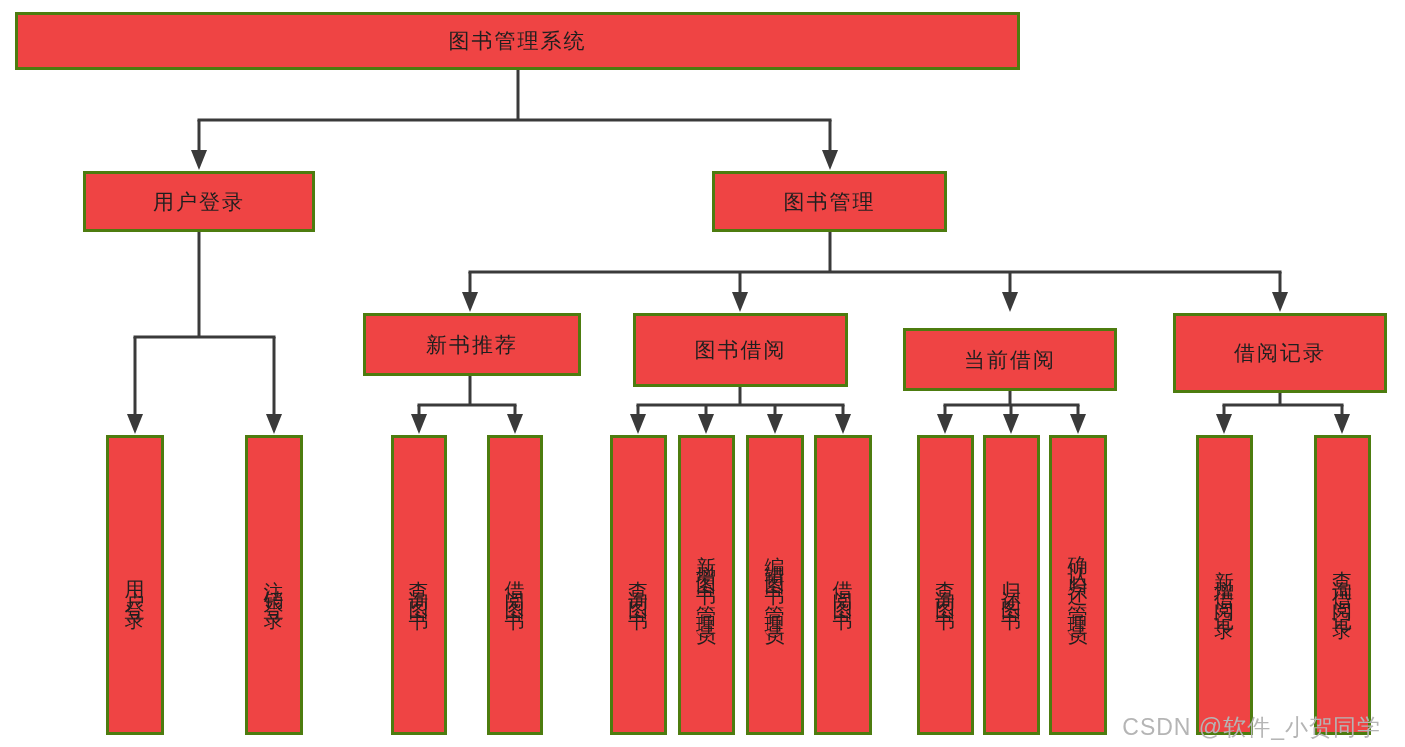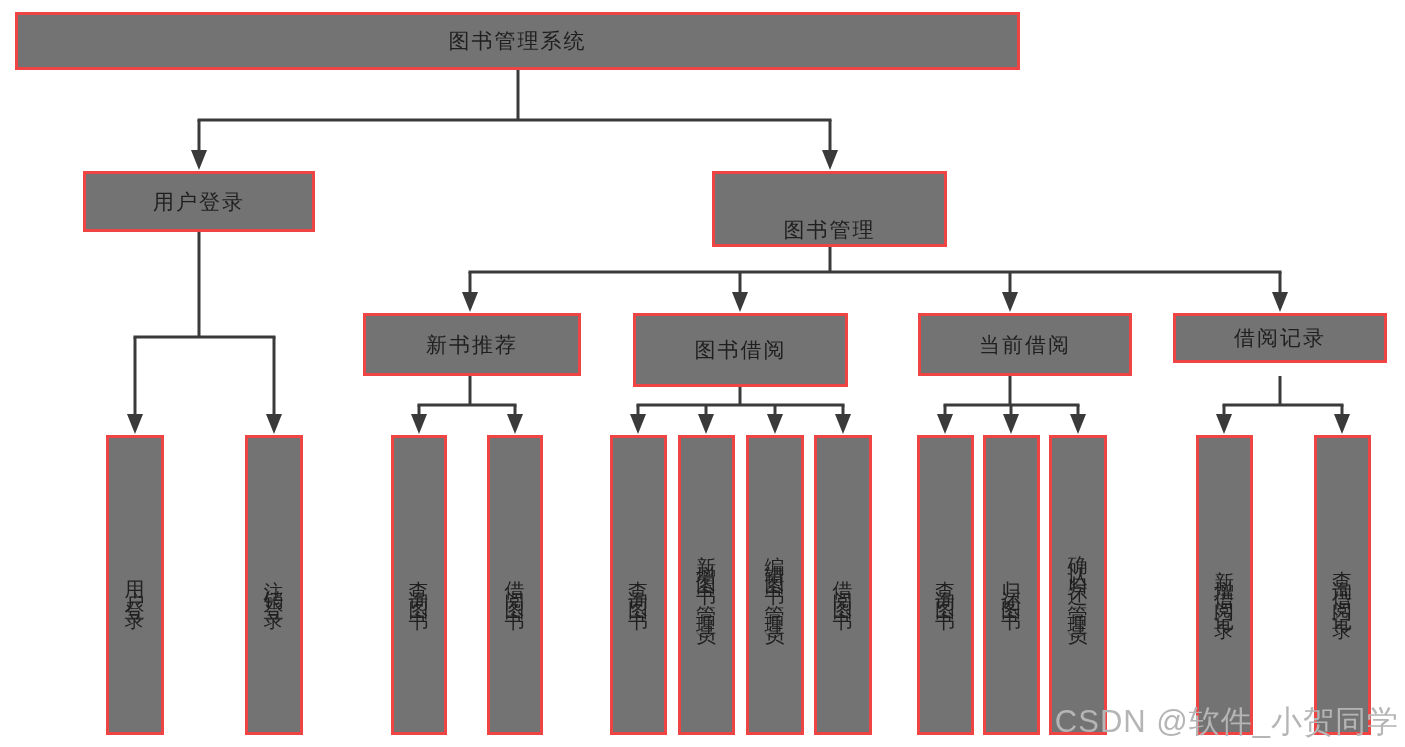--- a/index.html
+++ b/index.html
@@ -8,22 +8,22 @@
     position: relative;
     background: #ffffff;
     font-family: "Liberation Sans", sans-serif;
     overflow: hidden;
     color: #1f1f1f;
   }
   svg.wires { position: absolute; left: 0; top: 0; z-index: 0; }
   .node {
     position: absolute;
     box-sizing: border-box;
-    border: 3px solid #ef4444;
-    background: #737373;
+    border: 3px solid #4d7c0f;
+    background: #ef4444;
     display: flex;
     align-items: center;
     justify-content: center;
     z-index: 1;
   }
   .h-node span {
     font-size: 21px;
     letter-spacing: 2px;
     color: #1f1f1f;
     white-space: nowrap;
@@ -31,23 +31,23 @@
   .v-node span {
     writing-mode: vertical-rl;
     text-orientation: mixed;
     font-size: 20px;
     line-height: 1;
     letter-spacing: 10px;
     color: #1f1f1f;
   }
   .watermark {
     position: absolute;
-    right: 6px;
+    right: 24px;
     bottom: 4px;
-    font-size: 31px;
+    font-size: 23px;
     letter-spacing: 1px;
     color: #b5b5b5;
     z-index: 2;
     white-space: nowrap;
     margin-top: 15px;
   }
 </style>
 </head>
 <body>
 
@@ -117,34 +117,34 @@
   </g>
 </svg>
 
 <div class="node h-node" style="left:15px; top:12px; width:1005px; height:58px;">
   <span>图书管理系统</span>
 </div>
 
 <div class="node h-node" style="left:83px; top:171px; width:232px; height:61px;">
   <span>用户登录</span>
 </div>
-<div class="node h-node" style="left:712px; top:171px; width:235px; height:76px;align-items:flex-end;">
+<div class="node h-node" style="left:712px; top:171px; width:235px; height:61px;">
   <span>图书管理</span>
 </div>
 
 <div class="node h-node" style="left:363px; top:313px; width:218px; height:63px;">
   <span>新书推荐</span>
 </div>
 <div class="node h-node" style="left:633px; top:313px; width:215px; height:74px;">
   <span>图书借阅</span>
 </div>
-<div class="node h-node" style="left:903px; top:313px; width:214px; height:63px;margin-left:15px;">
+<div class="node h-node" style="left:903px; top:328px; width:214px; height:63px;">
   <span>当前借阅</span>
 </div>
-<div class="node h-node" style="left:1173px; top:313px; width:214px; height:50px;">
+<div class="node h-node" style="left:1173px; top:313px; width:214px; height:80px;">
   <span>借阅记录</span>
 </div>
 
 <div class="node v-node" style="left:106px; top:435px; width:58px; height:300px;">
   <span>用户登录</span>
 </div>
 <div class="node v-node" style="left:245px; top:435px; width:58px; height:300px;">
   <span>注销登录</span>
 </div>
 

